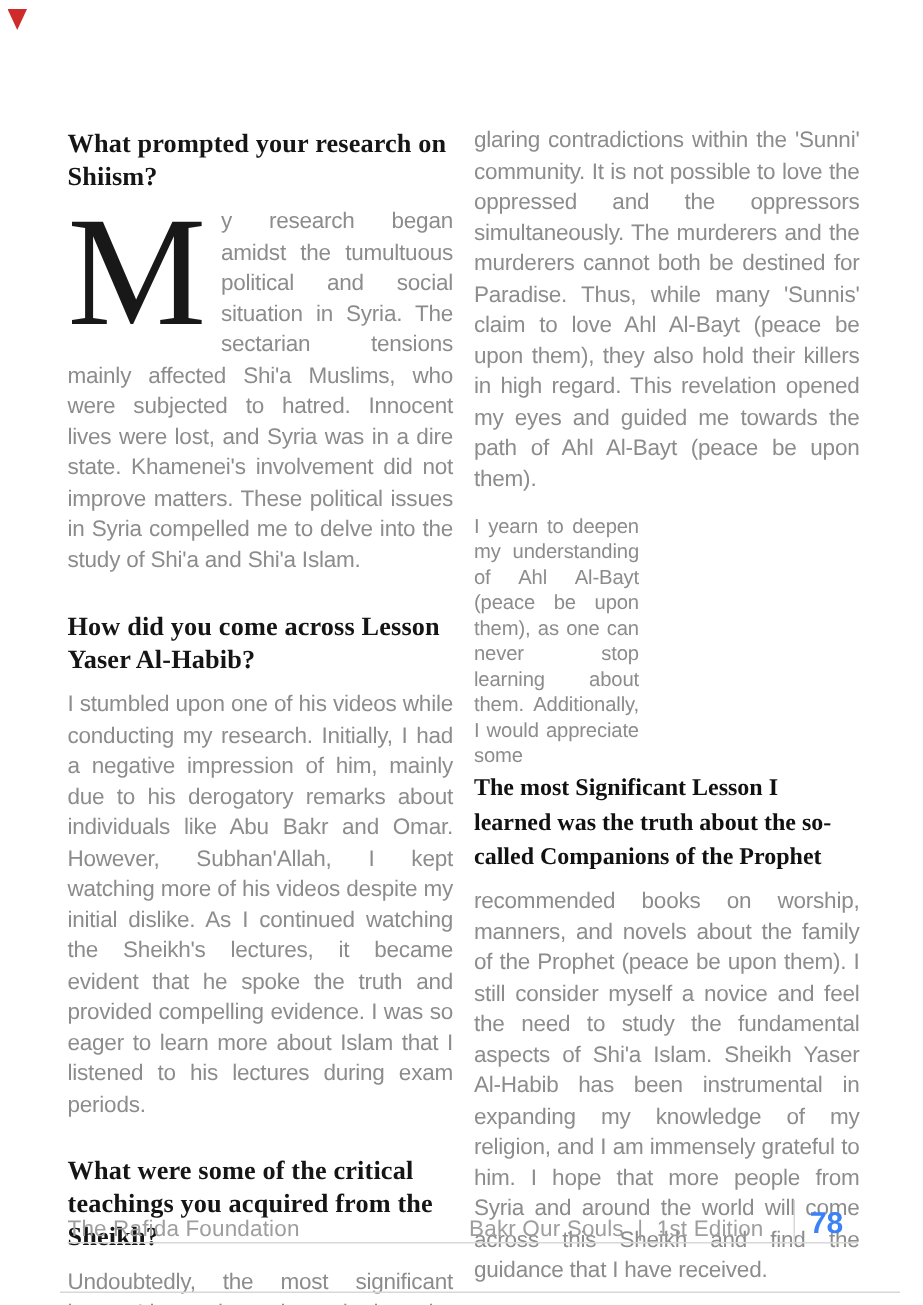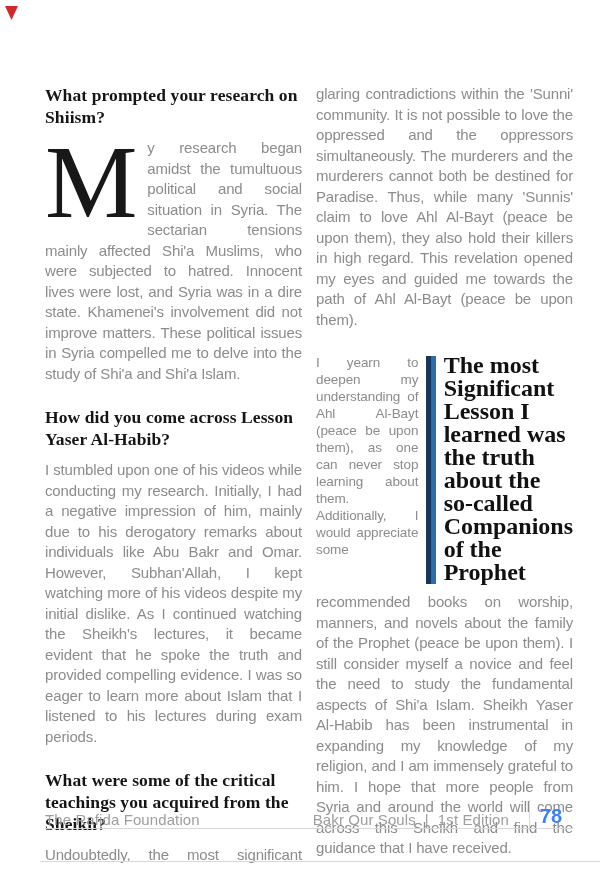--- a/index.html
+++ b/index.html
@@ -41,40 +41,40 @@
   }
   .dropcap {
     float:left;
     font-family:"Liberation Serif", serif;
     font-size:104px;
     line-height:76px;
     color:#181818;
     margin:6px 10px 2px 0;
   }
   .right-heading { margin-top:9px; }
-  .split-block { display:flex; margin-top:24px; align-items:stretch; }
+  .split-block { display:flex; margin-top:12px; align-items:stretch;flex-direction:column; }
   .side-note {
     width:110px;
     color:#8c8c8c;
     font-size:13.5px;
     line-height:17px;
     letter-spacing:-0.1px;
     text-align:justify;
   }
   .quote-bar {
     width:10px;
     margin:2px 8px 0 8px;
     background:linear-gradient(90deg,#16365c 0%, #16365c 45%, #2c6da8 45%, #2c6da8 100%);
   }
   .pull-quote {
     flex:1;
     font-family:"Liberation Serif", serif;
     font-weight:bold;
     color:#111111;
-    font-size:24px;
+    font-size:16px;
     line-height:23px;
   }
   .continue-par { margin-top:8px; }
   .footer-rule-top {
     position:absolute; left:45px; top:828px;
     width:527px; height:1px; background:#d8d8d8;
   }
   .footer-row {
     position:absolute; left:45px; top:798px;
     width:527px; height:30px;

